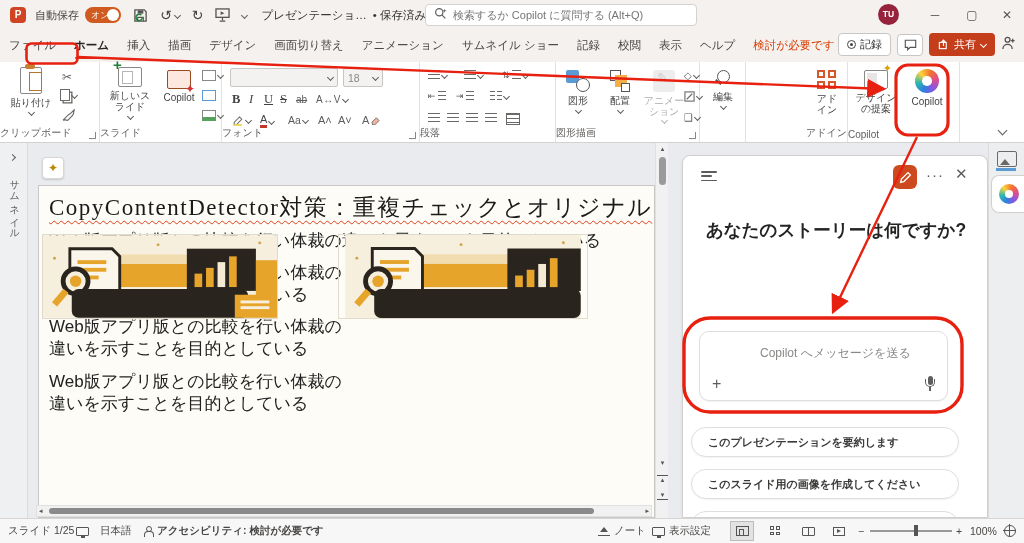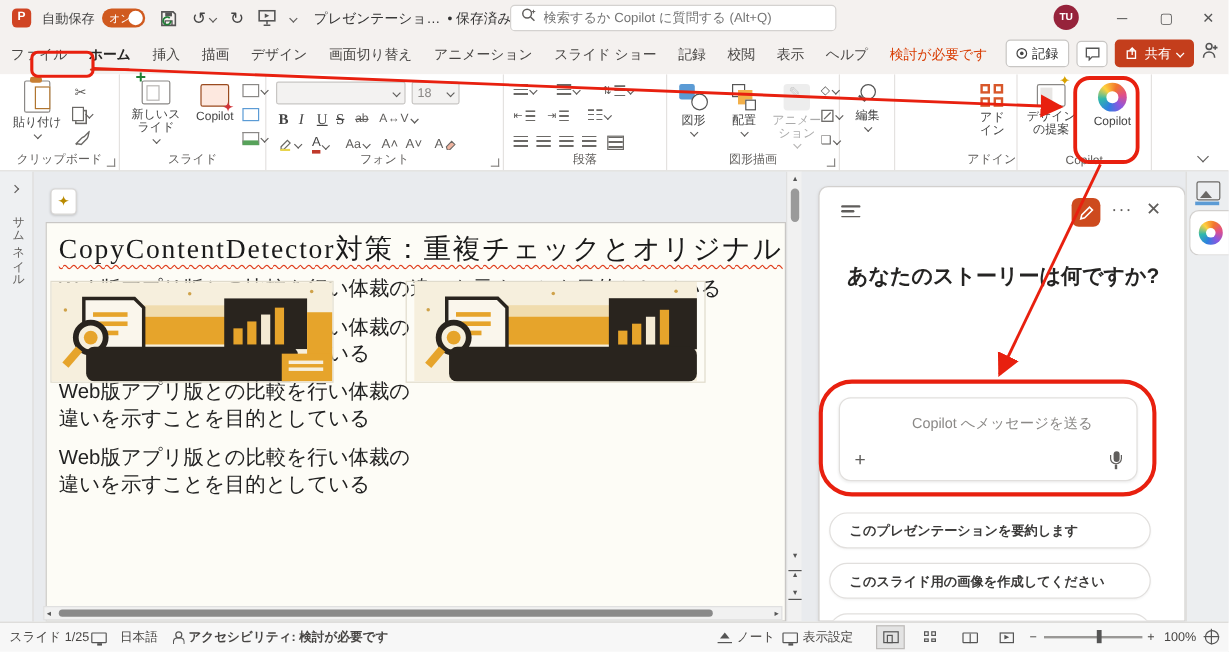--- a/index.html
+++ b/index.html
@@ -36,21 +36,21 @@
   .record-btn { display:flex; align-items:center; gap:4px; border:1px solid #c8c6c4; background:#fff; border-radius:4px; font-size:11px; color:#333; padding:3px 8px; }
   .dot-ic { width:9px; height:9px; border:1.5px solid #444; border-radius:50%; display:inline-block; position:relative; }
   .dot-ic::after { content:""; position:absolute; left:1.5px; top:1.5px; width:3px; height:3px; background:#444; border-radius:50%; }
   .comment-btn { border:1px solid #c8c6c4; background:#fff; border-radius:4px; width:26px; height:22px; display:flex; align-items:center; justify-content:center; }
   .share-btn { background:#c43e1c; color:#fff; border-radius:4px; font-size:11px; padding:4px 9px; display:flex; align-items:center; gap:5px; }
   .share-btn .cv { border-color:#fff; }
 
   
   .ribbon { position:absolute; left:0; top:62px; width:1024px; height:81px; background:#fff; border-bottom:1px solid #d4d2d0; }
   .rgroup { position:absolute; top:0; height:80px; border-right:1px solid #e4e2e0; }
-  .glabel { position:absolute; bottom:2px; left:0; right:0; text-align:center; font-size:10px; color:#605e5c; white-space:nowrap; }
+  .glabel { position:absolute; bottom:2px; left:0; right:0; font-size:10px; color:#605e5c; white-space:nowrap; }
   .launcher { position:absolute; bottom:3px; right:3px; width:7px; height:7px; border-right:1.2px solid #8a8886; border-bottom:1.2px solid #8a8886; }
   .bigbtn { position:absolute; top:5px; display:flex; flex-direction:column; align-items:center; font-size:10px; color:#444; text-align:center; line-height:11px; }
   .bigbtn .ic { margin-bottom:3px; }
   .mini { position:absolute; display:flex; align-items:center; gap:2px; }
   .fontbox { position:absolute; background:#f3f2f1; border:1px solid #c8c6c4; border-radius:2px; height:19px; font-size:10.5px; color:#8a8886; display:flex; align-items:center; justify-content:space-between; padding:0 4px; }
   .fmt { font-size:12.5px; color:#444; font-family:"Liberation Serif","DejaVu Serif",serif; }
   .disabled { opacity:.45; }
 
   .ic-clipboard { width:22px; height:27px; background:#fff; border:1.6px solid #8a8886; border-radius:2px; position:relative; }
   .ic-clipboard::before { content:""; position:absolute; left:4px; top:-4px; width:10px; height:5px; background:#c87f33; border-radius:2px; }
@@ -211,21 +211,21 @@
   </div>
 
   <div class="tabrow">
     <span class="rtab">ファイル</span>
     <span class="rtab active">ホーム</span>
     <span class="rtab">挿入</span>
     <span class="rtab">描画</span>
     <span class="rtab">デザイン</span>
     <span class="rtab">画面切り替え</span>
     <span class="rtab">アニメーション</span>
-    <span class="rtab">スライド ショー</span>
+    <span class="rtab">サムネイル ショー</span>
     <span class="rtab">記録</span>
     <span class="rtab">校閲</span>
     <span class="rtab">表示</span>
     <span class="rtab">ヘルプ</span>
     <span class="rtab orange">検討が必要です</span>
     <div class="tab-actions">
       <span class="record-btn">
           <span class="dot-ic"></span>
           <span>記録</span>
         </span>

